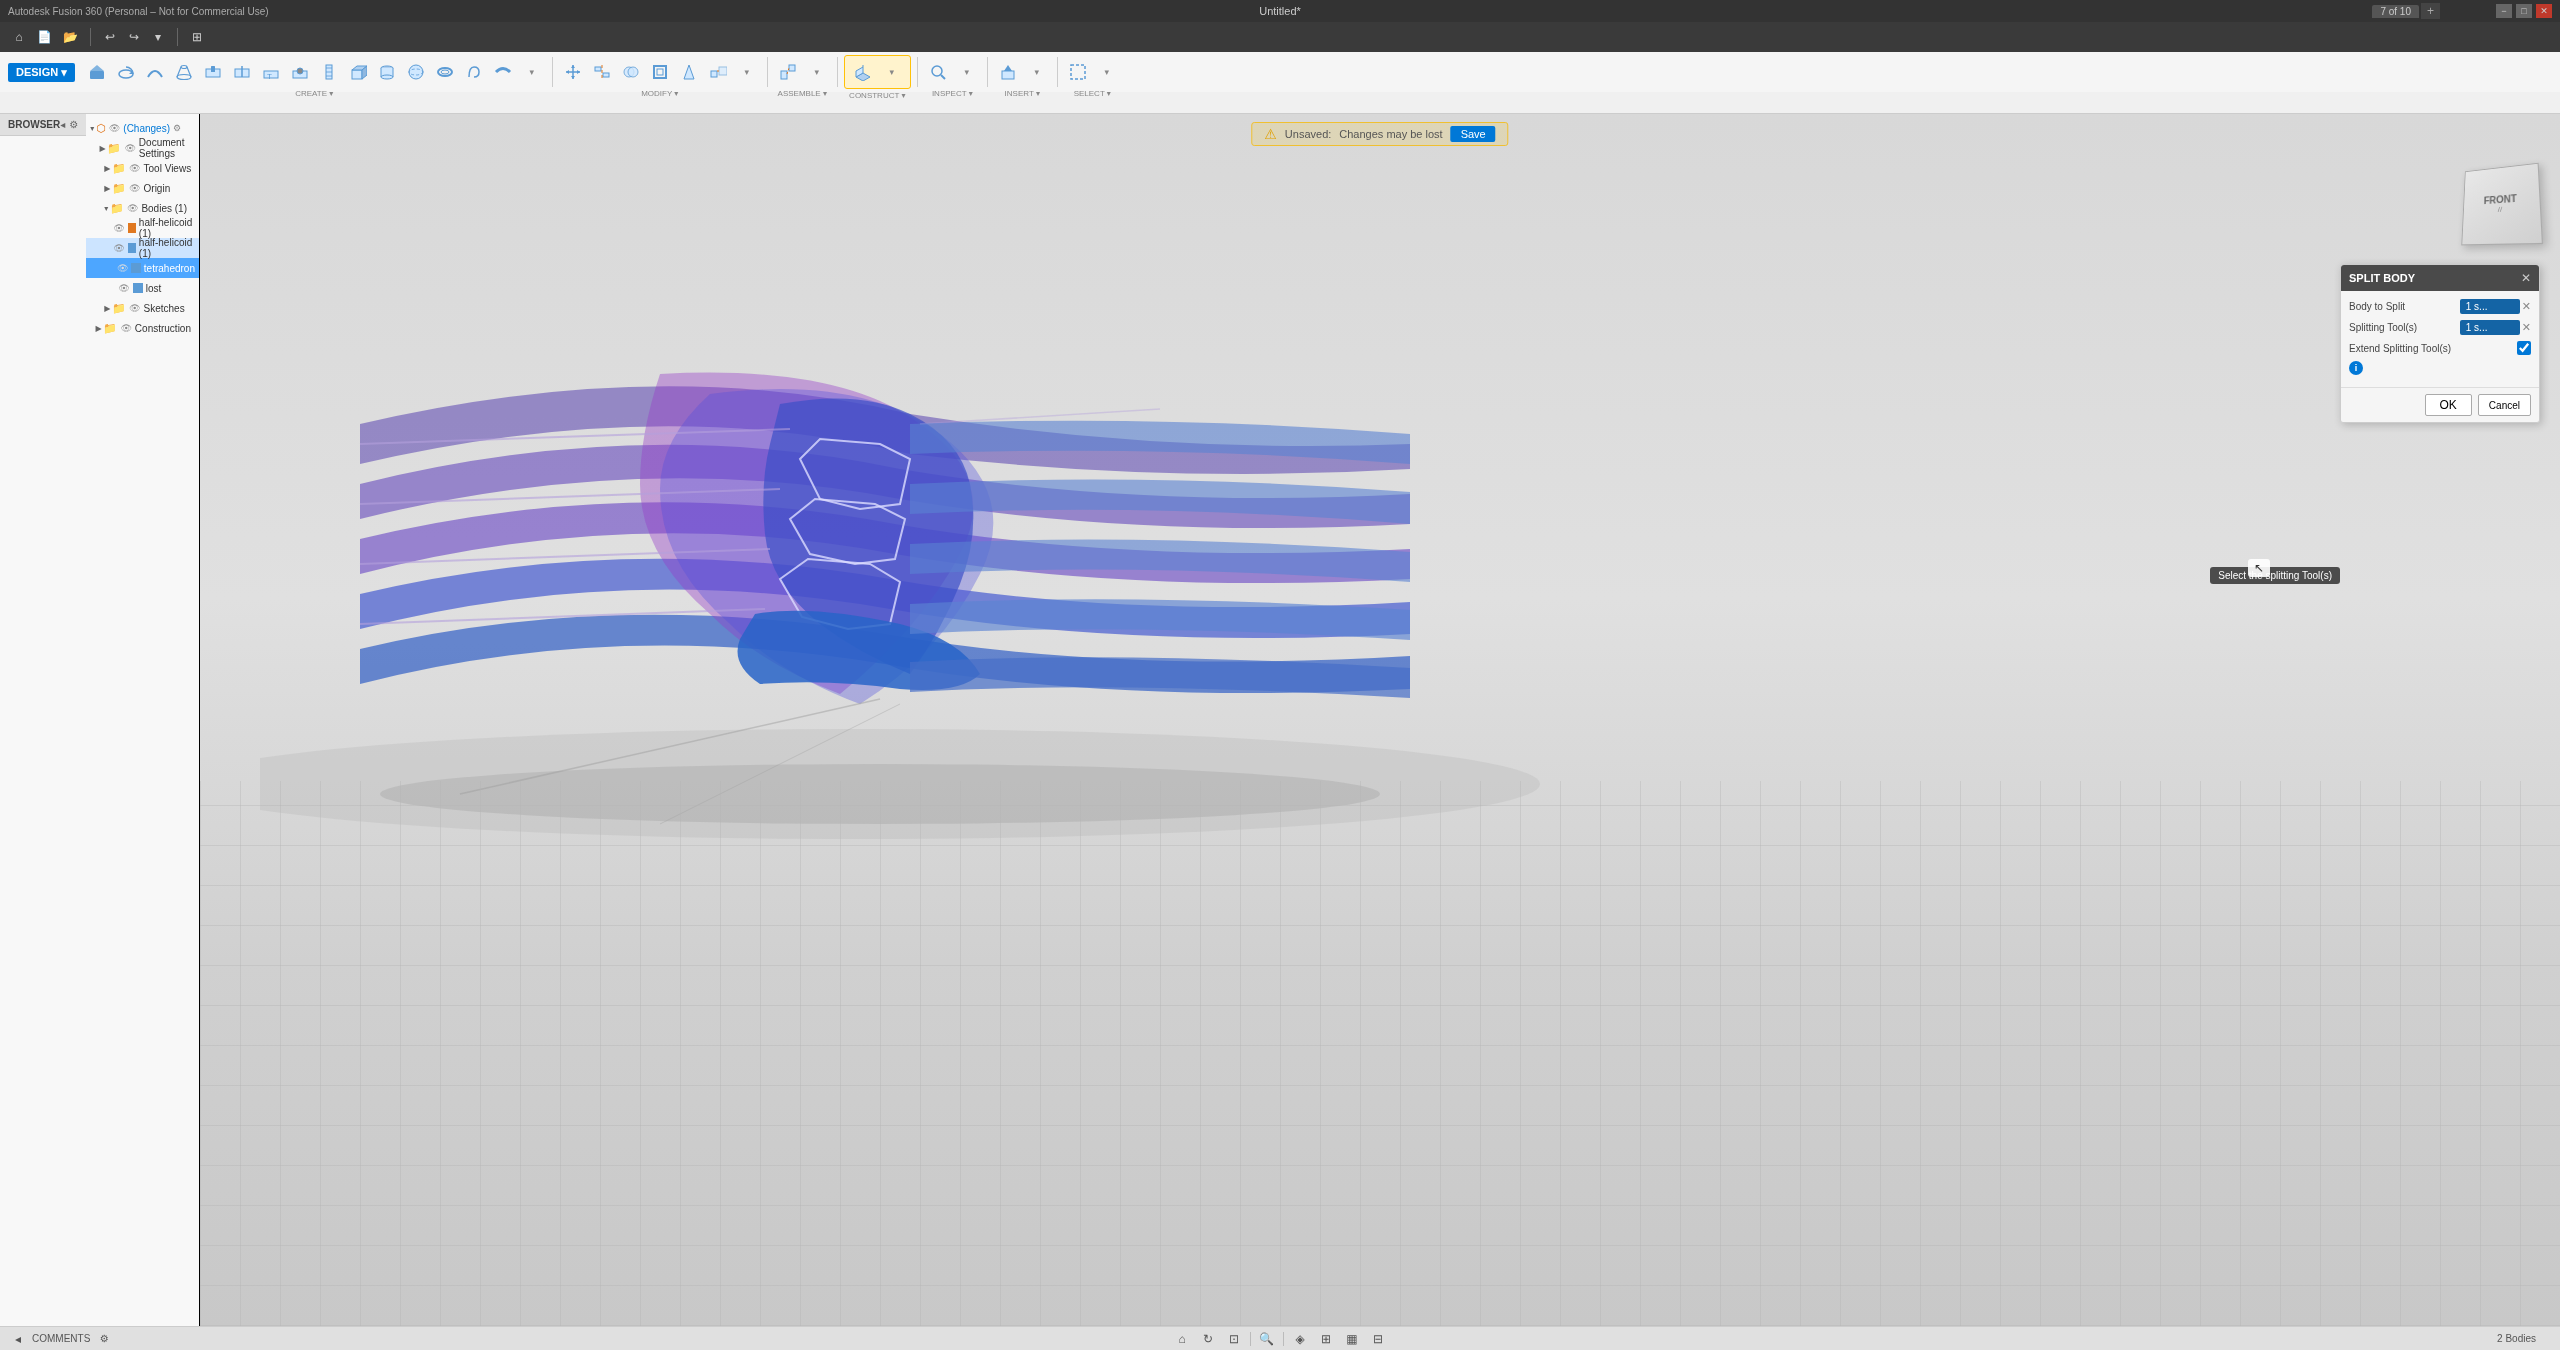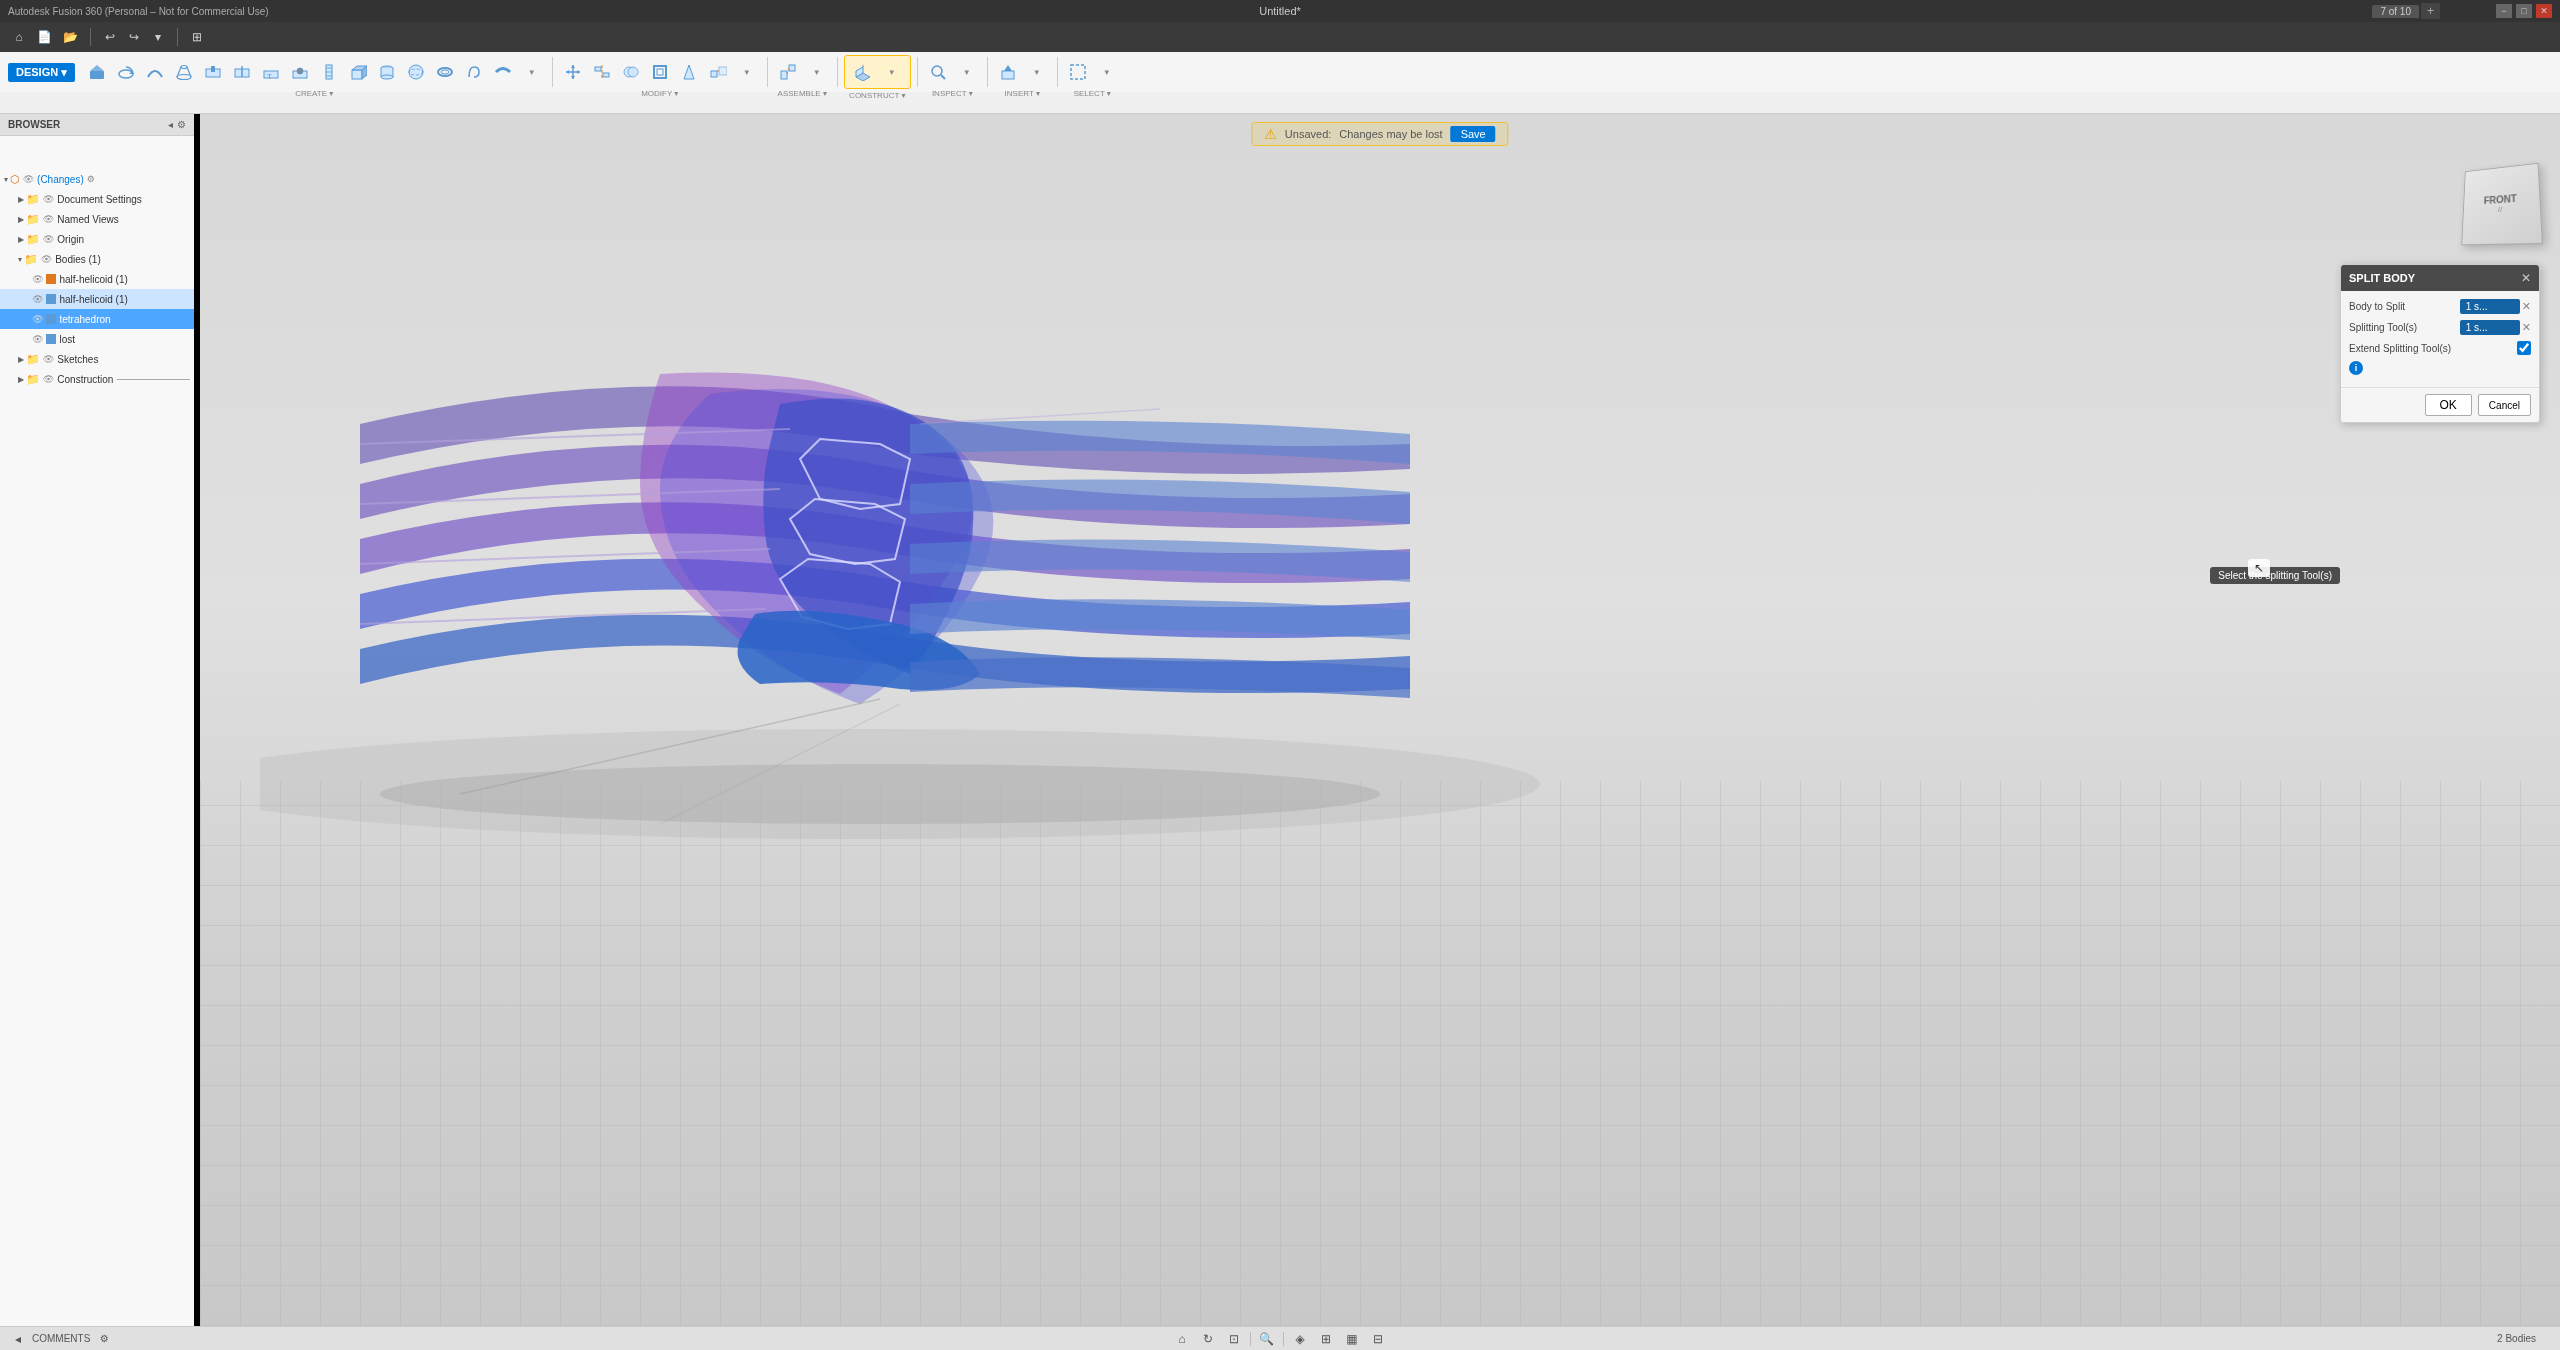--- a/index.html
+++ b/index.html
@@ -208,24 +208,23 @@
       left: 0;
       right: 0;
       bottom: 24px;
       display: flex;
     }
 
     
     #left-panel {
       width: 200px;
       background: #f8f8f8;
-      border-right: 6px solid #000000;
-      display: flex;
-      flex-direction: column;
-      gap: 29px;
+      border-right: 1px solid #000000;
+      display: flex;
+      flex-direction: row;
     }
     #browser-header {
       height: 22px;
       background: #e0e0e0;
       display: flex;
       align-items: center;
       padding: 0 8px;
       font-size: 10px;
       font-weight: bold;
       color: #444;
@@ -826,21 +825,21 @@
         <span style="color:#f0a030;margin-right:3px;font-size:11px;">📁</span>
         <span style="color:#888;margin-right:3px;font-size:9px;">👁</span>
         <span>Document Settings</span>
       </div>
 
       <div class="browser-item">
         <span class="indent" style="width:14px;"></span>
         <span class="expand-arrow">▶</span>
         <span style="color:#f0a030;margin-right:3px;font-size:11px;">📁</span>
         <span style="color:#888;margin-right:3px;font-size:9px;">👁</span>
-        <span>Named Views</span>
+        <span>Tool Views</span>
       </div>
 
       <div class="browser-item">
         <span class="indent" style="width:14px;"></span>
         <span class="expand-arrow">▶</span>
         <span style="color:#f0a030;margin-right:3px;font-size:11px;">📁</span>
         <span style="color:#888;margin-right:3px;font-size:9px;">👁</span>
         <span>Origin</span>
       </div>
 

